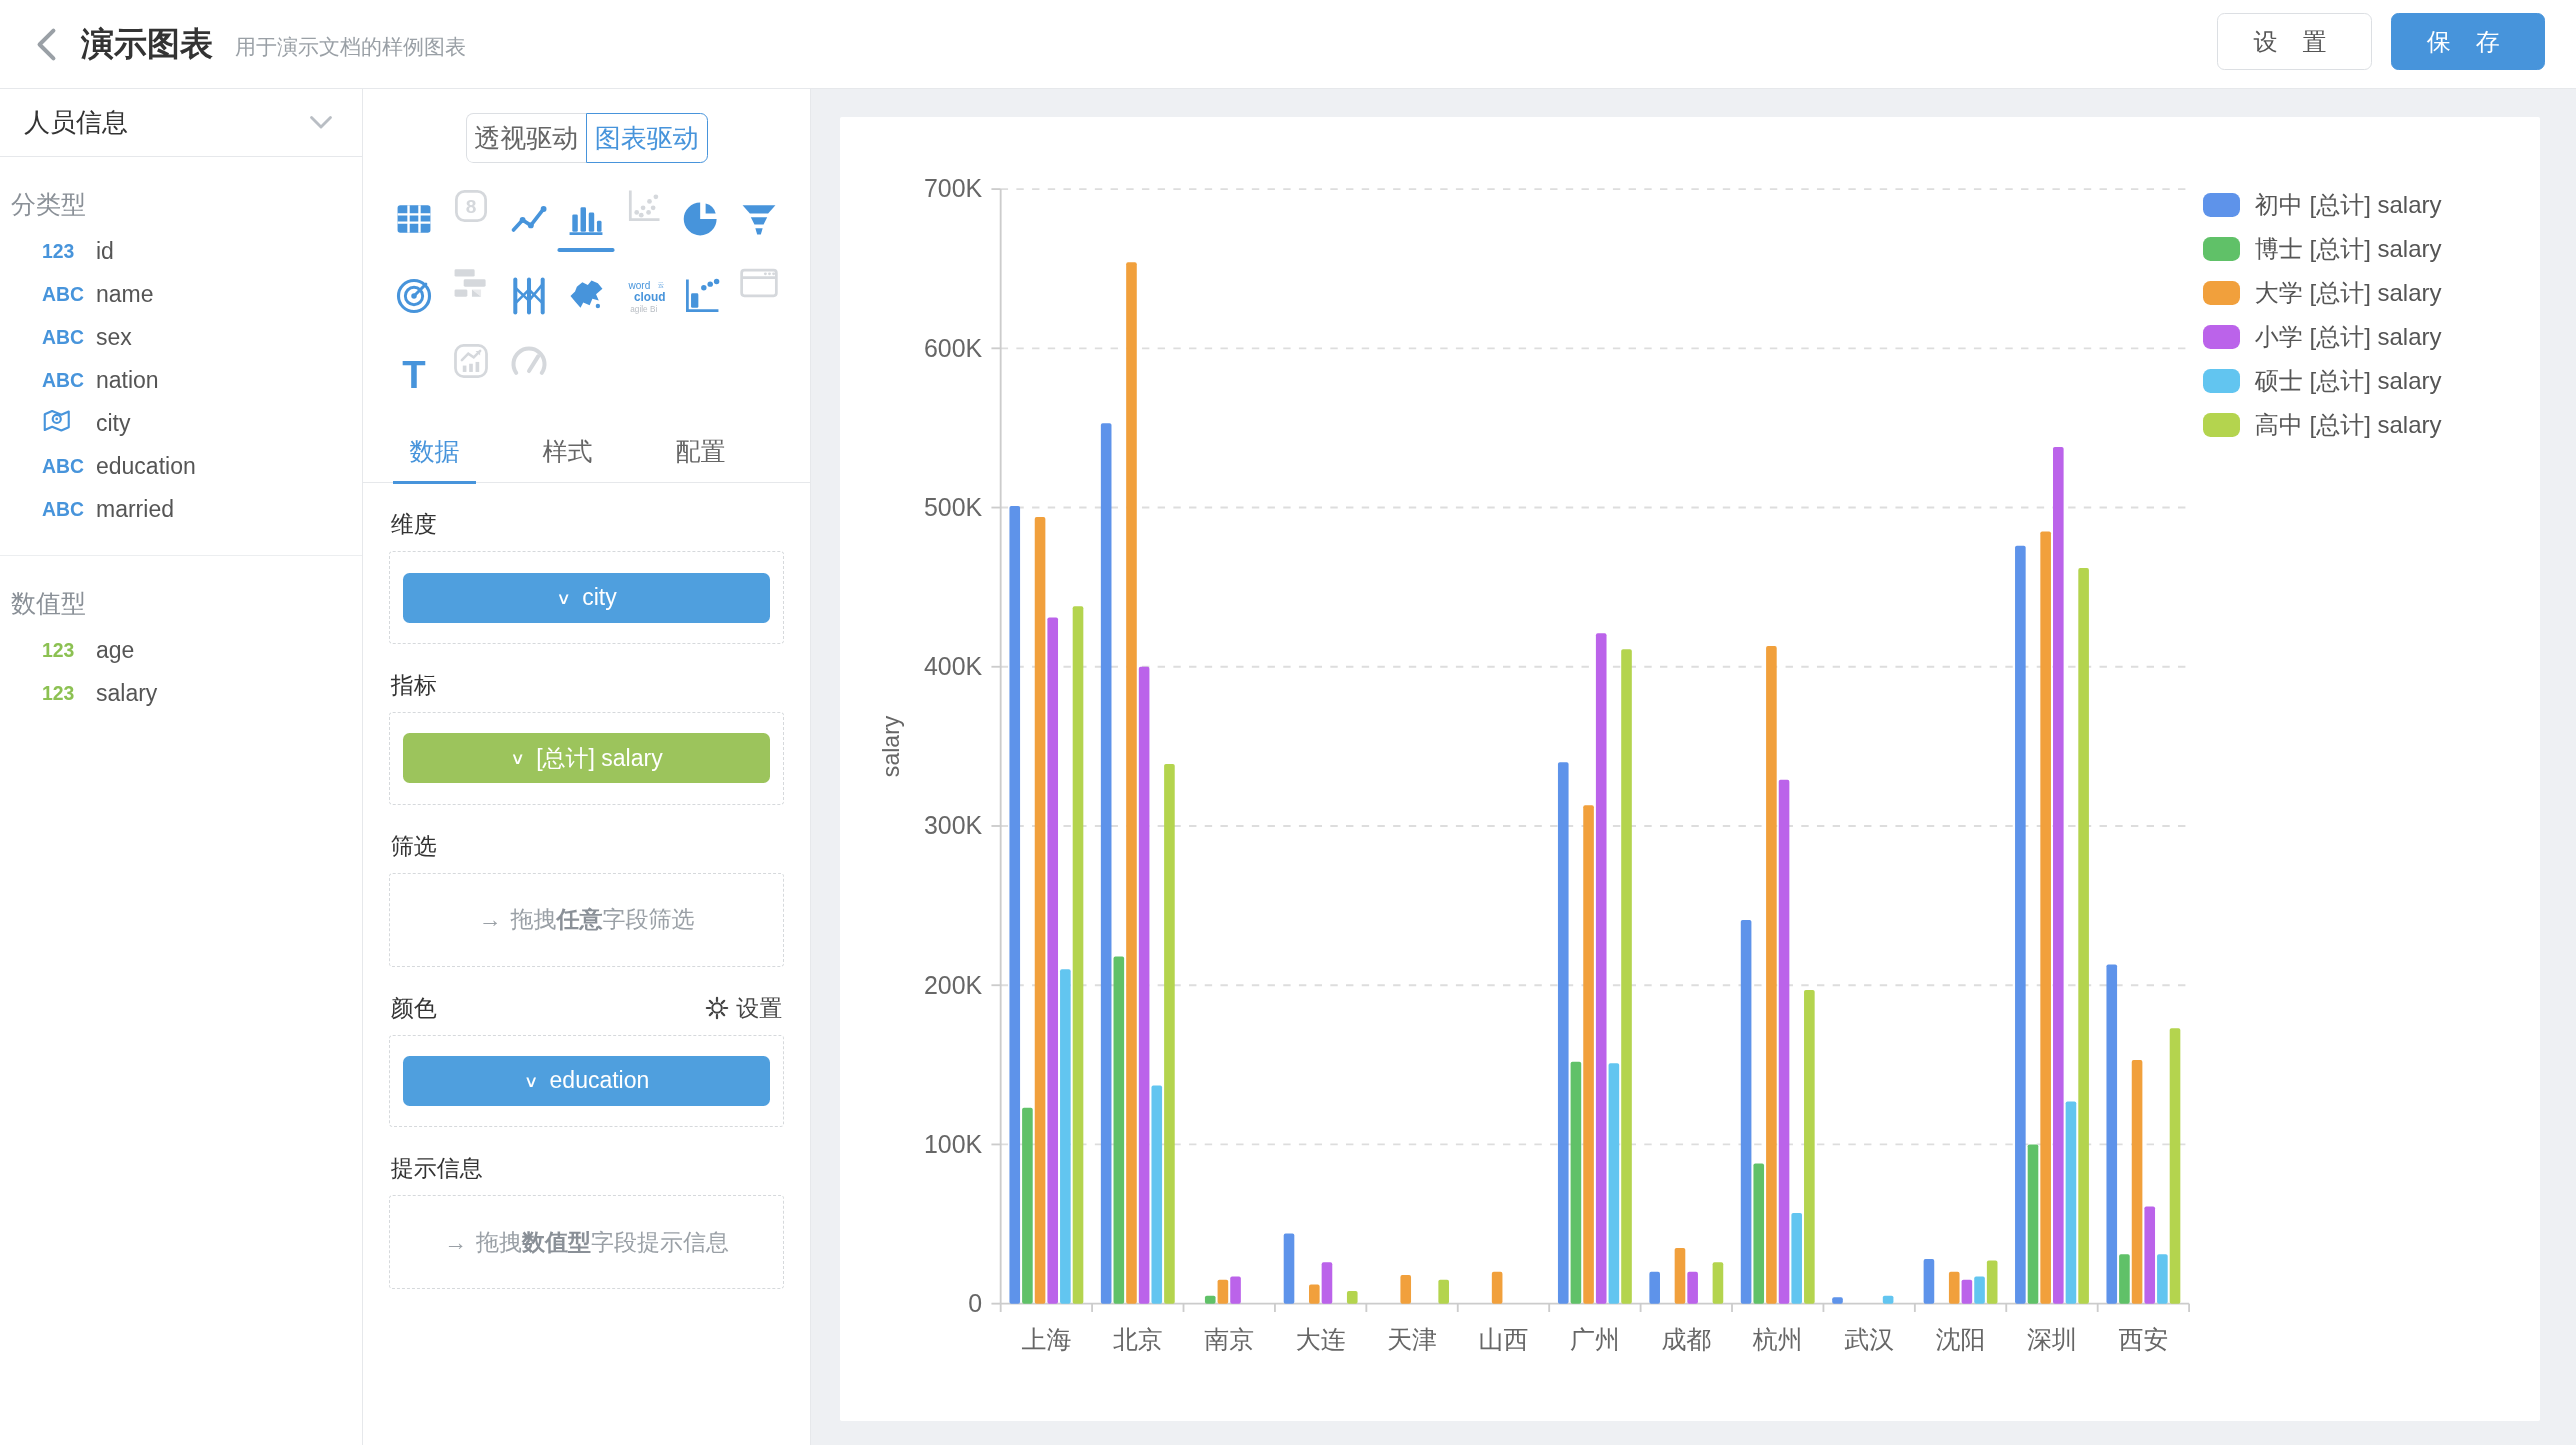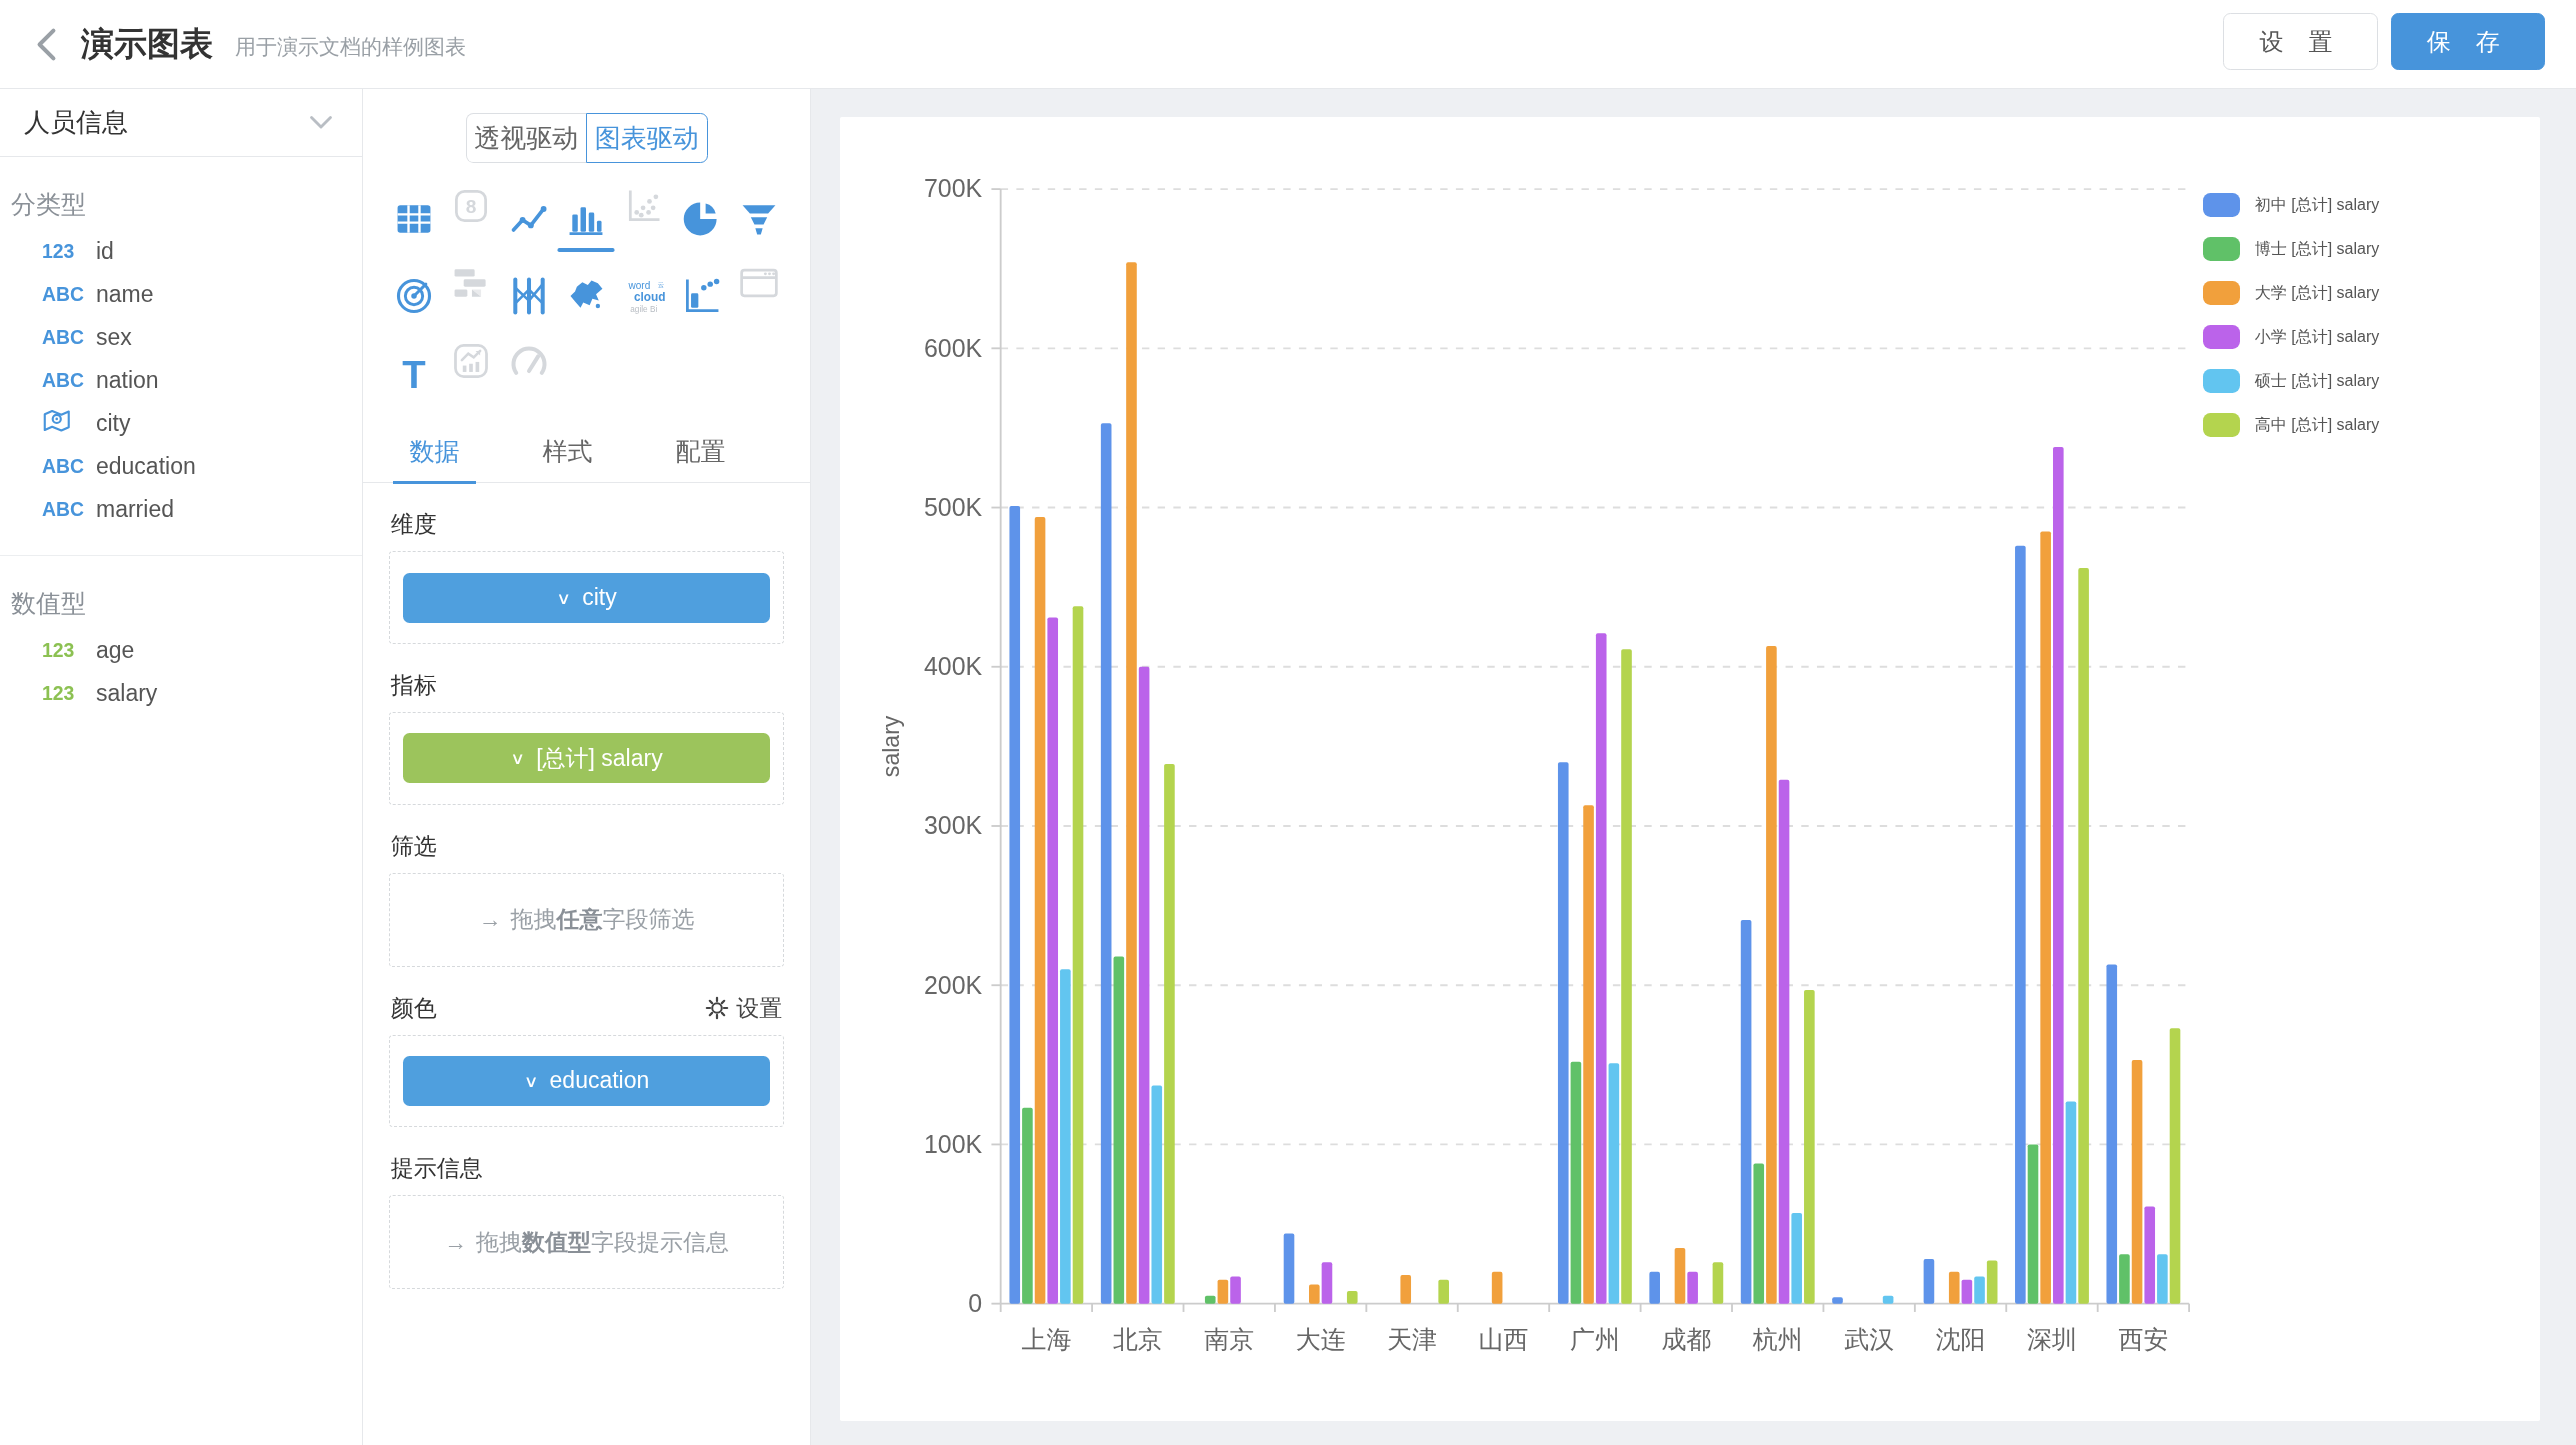--- a/index.html
+++ b/index.html
@@ -4,21 +4,21 @@
 <style>
   * { margin:0; padding:0; box-sizing:border-box; }
   html,body { width:2576px; height:1446px; }
   body { font-family:"Liberation Sans","DejaVu Sans",sans-serif; background:#eef0f3; color:#333; overflow:hidden; }
 
   
   .topbar { height:89px; background:#fff; border-bottom:1.8px solid #e6e8eb; display:flex; align-items:center; position:relative; }
   .back-btn { width:59px; height:59px; margin-left:16.6px; display:flex; align-items:center; justify-content:center; cursor:pointer; }
   .page-title { font-size:33px; font-weight:bold; color:#333; margin-left:5.5px; }
   .page-subtitle { font-size:21px; color:#9aa0a6; margin-left:22px; margin-top:5.5px; }
-  .topbar-actions { position:absolute; right:31px; top:13px; display:flex; gap:13px; }
+  .topbar-actions { position:absolute; right:31px; top:13px; display:flex; gap:19px; }
   .btn { height:57px; padding:0 35px; font-size:24px; border-radius:7.4px; display:flex; align-items:center; letter-spacing:9.2px; cursor:pointer; }
   .btn-plain { background:#fff; border:1.8px solid #dcdfe3; color:#555; }
   .btn-primary { background:#4794db; border:1.8px solid #4794db; color:#fff; }
 
   .main { display:flex; height:1357px; }
 
   
   .sidebar { width:363px; background:#fff; border-right:1.8px solid #e6e8eb; flex:none; }
   .dataset-row { height:68px; display:flex; align-items:center; justify-content:space-between; padding:0 29.5px 0 24px; border-bottom:1.8px solid #e6e8eb; cursor:pointer; }
   .dataset-name { font-size:26px; color:#333; }
@@ -58,21 +58,21 @@
   .chip .chev { font-size:20.3px; line-height:1; transform:scaleY(.8); }
   .chip-blue { background:#4f9fde; }
   .chip-green { background:#9cc45c; }
 
   
   .canvas { flex:1; position:relative; }
   .card { position:absolute; left:29px; top:28px; width:1700px; height:1304px; background:#fff; border-radius:1.8px; }
   .legend { position:absolute; left:1363px; top:66px; display:flex; flex-direction:column; gap:0; }
   .legend-item { display:flex; align-items:center; height:44px; gap:14.8px; cursor:pointer; }
   .legend-swatch { width:37px; height:24px; border-radius:7.4px; flex:none; }
-  .legend-label { font-size:16px; color:#555; white-space:nowrap; }
+  .legend-label { font-size:24px; color:#555; white-space:nowrap; }
 </style>
 </head>
 <body>
 
 <header class="topbar">
   <div class="back-btn">
     <svg width="31" height="37" viewBox="0 0 24 32">
       <polyline points="18,4 6,16 18,28" fill="none" stroke="#9aa0a6" stroke-width="3.5" stroke-linecap="round" stroke-linejoin="round"></polyline>
     </svg>
   </div>

